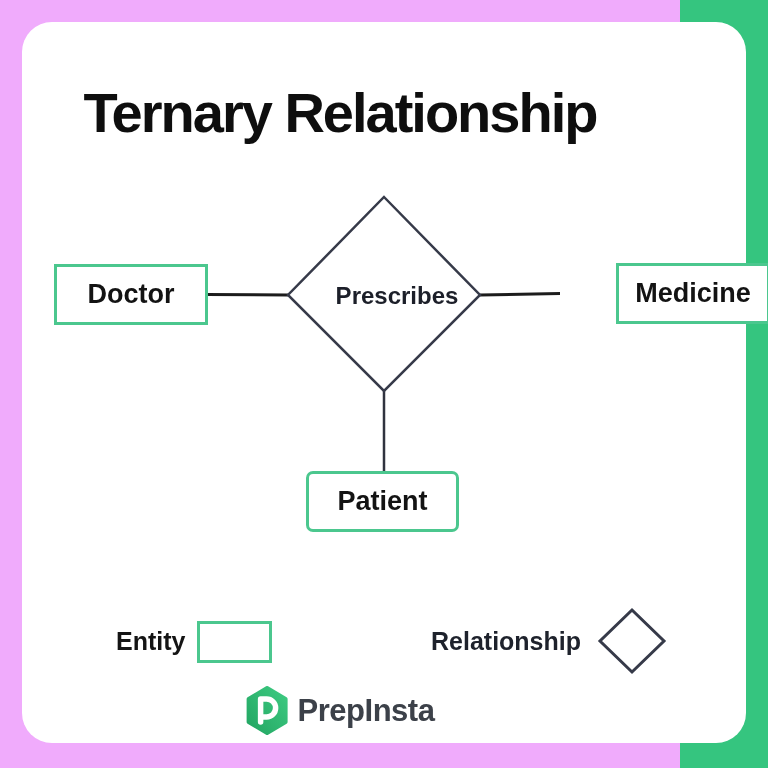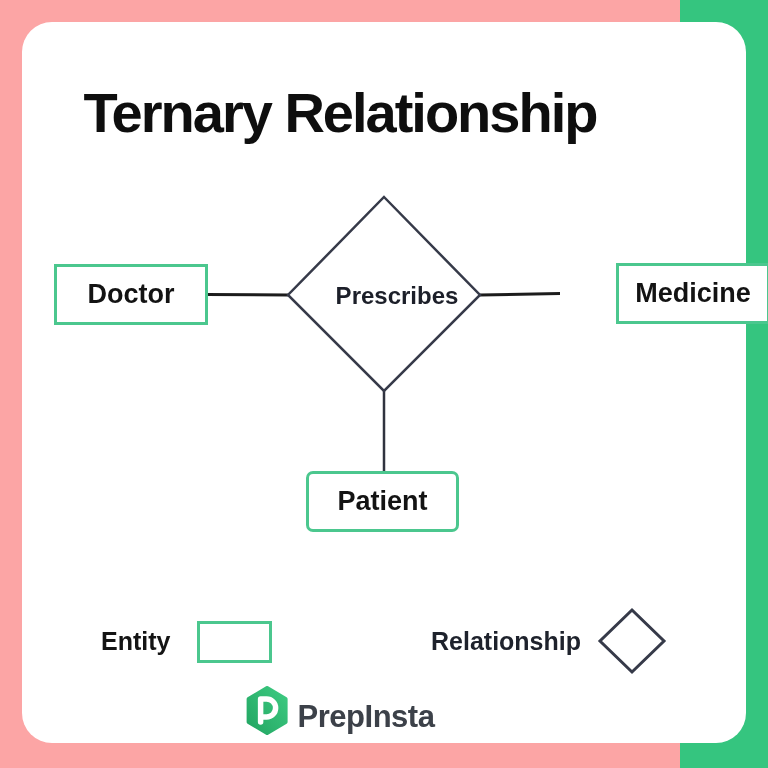--- a/index.html
+++ b/index.html
@@ -5,21 +5,21 @@
   html, body { margin: 0; padding: 0; }
   body {
     width: 768px; height: 768px;
     background: #35c57f;
     font-family: "Liberation Sans", sans-serif;
     overflow: hidden;
   }
   .canvas {
     position: relative;
     width: 680px; height: 768px;
-    background: #fca5a5;
+    background: #f0abfc;
   }
   .card {
     position: absolute;
     left: 22px; top: 22px;
     width: 724px; height: 721px;
     background: #ffffff;
     border-radius: 30px;
   }
   .page-title {
     position: absolute;
@@ -60,36 +60,36 @@
     color: #1c1f29;
     white-space: nowrap;
     margin-left: 13px;
   }
   .legend-label {
     position: absolute;
     font-size: 25px;
     font-weight: bold;
     white-space: nowrap;
   }
-  .legend-entity-label { left: 101px; top: 627px; color: #141414; }
+  .legend-entity-label { left: 116px; top: 627px; color: #141414; }
   .legend-relationship-label { left: 431px; top: 627px; color: #1e222c; }
   .legend-entity-swatch {
     position: absolute;
     left: 197px; top: 621px;
     width: 75px; height: 42px;
     box-sizing: border-box;
     background: #ffffff;
     border: 3px solid #4bc78e;
   }
   .logo-row {
     position: absolute;
     left: 50%; top: 686px;
     transform: translateX(-50%);
     display: flex;
-    align-items: flex-end;
+    align-items: center;
     gap: 9px;
   }
   .logo-text {
     font-size: 31px;
     font-weight: bold;
     letter-spacing: -0.5px;
     color: #3c4149;
   }
 </style>
 </head>

